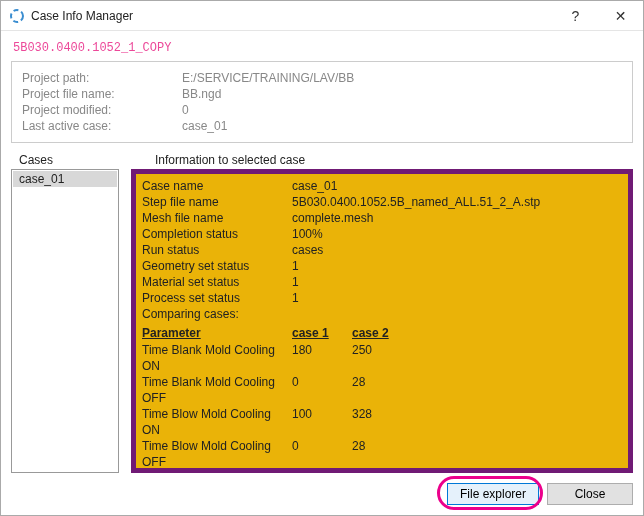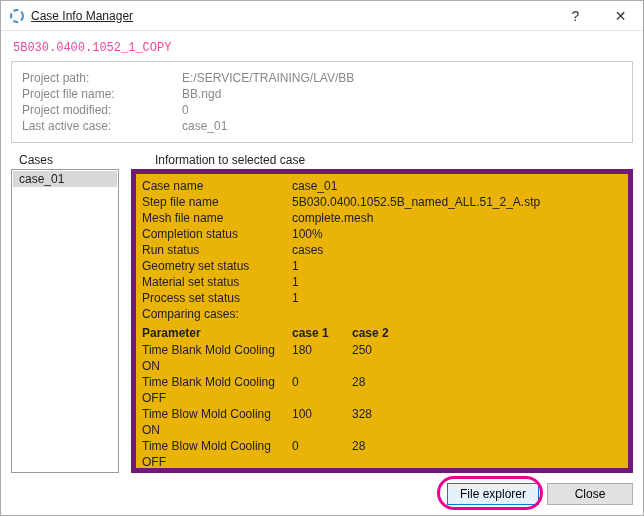--- a/index.html
+++ b/index.html
@@ -1,41 +1,41 @@
 <!DOCTYPE html>
 <html><head>
 <meta charset="utf-8">
 <style>
   * { box-sizing: border-box; }
   html, body { margin:0; padding:0; font-family: "Segoe UI", Tahoma, sans-serif; font-size:12px; color:#222; background:#fff; }
   .window { width:644px; height:516px; border:1px solid #aaa; display:flex; flex-direction:column; background:#fff; position:relative;}
   .titlebar { height:30px; display:flex; align-items:center; padding:0 0 0 8px; border-bottom:1px solid #e5e5e5;}
   .titlebar .appicon { width:16px; height:16px; margin-right:6px; display:flex; align-items:center; justify-content:center;}
-  .titlebar .title { flex:1; font-size:12px;text-decoration:underline; }
+  .titlebar .title { flex:1; font-size:12px; }
   .titlebar .winbtns { display:flex; height:100%; }
   .winbtn { width:45px; display:flex; align-items:center; justify-content:center; font-size:14px; color:#333; }
   .client { flex:1; padding:6px 10px 10px 10px; display:flex; flex-direction:column; min-height:0;}
   .casecode { font-family: Consolas, "Courier New", monospace; font-size:12px; color:#ec4899; padding:4px 2px 6px 2px;}
   .metabox { border:1px solid #ccc; padding:8px 10px; margin-bottom:8px; background:#fff;}
   .metarow { display:flex; line-height:16px; color:#888; font-size:12px;}
   .metarow .mlab { width:160px; }
   .metarow .mval { flex:1; }
   .midheads { display:flex; gap:28px; margin:2px 0 2px 8px;}
   .midheads .lh { width:108px; font-size:12px; color:#222;}
   .midheads .rh { flex:1; font-size:12px; color:#222;}
   .splitrow { display:flex; gap:12px; flex:1; min-height:0;}
   .listbox { width:108px; border:1px solid #999; background:#fff; overflow-y:auto; padding:1px;}
   .listitem { padding:1px 6px; font-size:12px; cursor:default;}
   .listitem.sel { background:#d8d8d8; }
   .infobox { flex:1; border:5px solid #701a75; background:#eab308; position:relative; display:flex; min-height:0;}
   .infoscroll { flex:1; overflow-y:scroll; padding:4px 6px 4px 6px;}
   .kvrow { display:flex; line-height:16px; font-size:12px;}
   .kvrow .klab { width:150px; }
   .kvrow .kval { flex:1; }
-  .cmphead { display:flex; font-weight:bold; line-height:18px; margin-top:2px;}
+  .cmphead { display:flex; font-weight:bold; line-height:18px; margin-top:2px;text-decoration:underline;}
   .cmphead .c0 { width:150px;}
   .cmphead .c1 { width:60px;}
   .cmphead .c2 { width:80px;}
   .cmprow { display:flex; line-height:16px;}
   .cmprow .c0 { width:150px;}
   .cmprow .c1 { width:60px; white-space:pre-line;}
   .cmprow .c2 { width:80px; white-space:pre-line;}
   .footer { display:flex; justify-content:flex-end; gap:8px; padding-top:10px; align-items:center;}
   .btn { min-width:86px; height:22px; border:1px solid #adadad; background:#e1e1e1; font-size:12px; display:flex; align-items:center; justify-content:center; padding:0 12px;}
   .btn.primary { border-color:#0078d7; background:#e5f1fb;}

